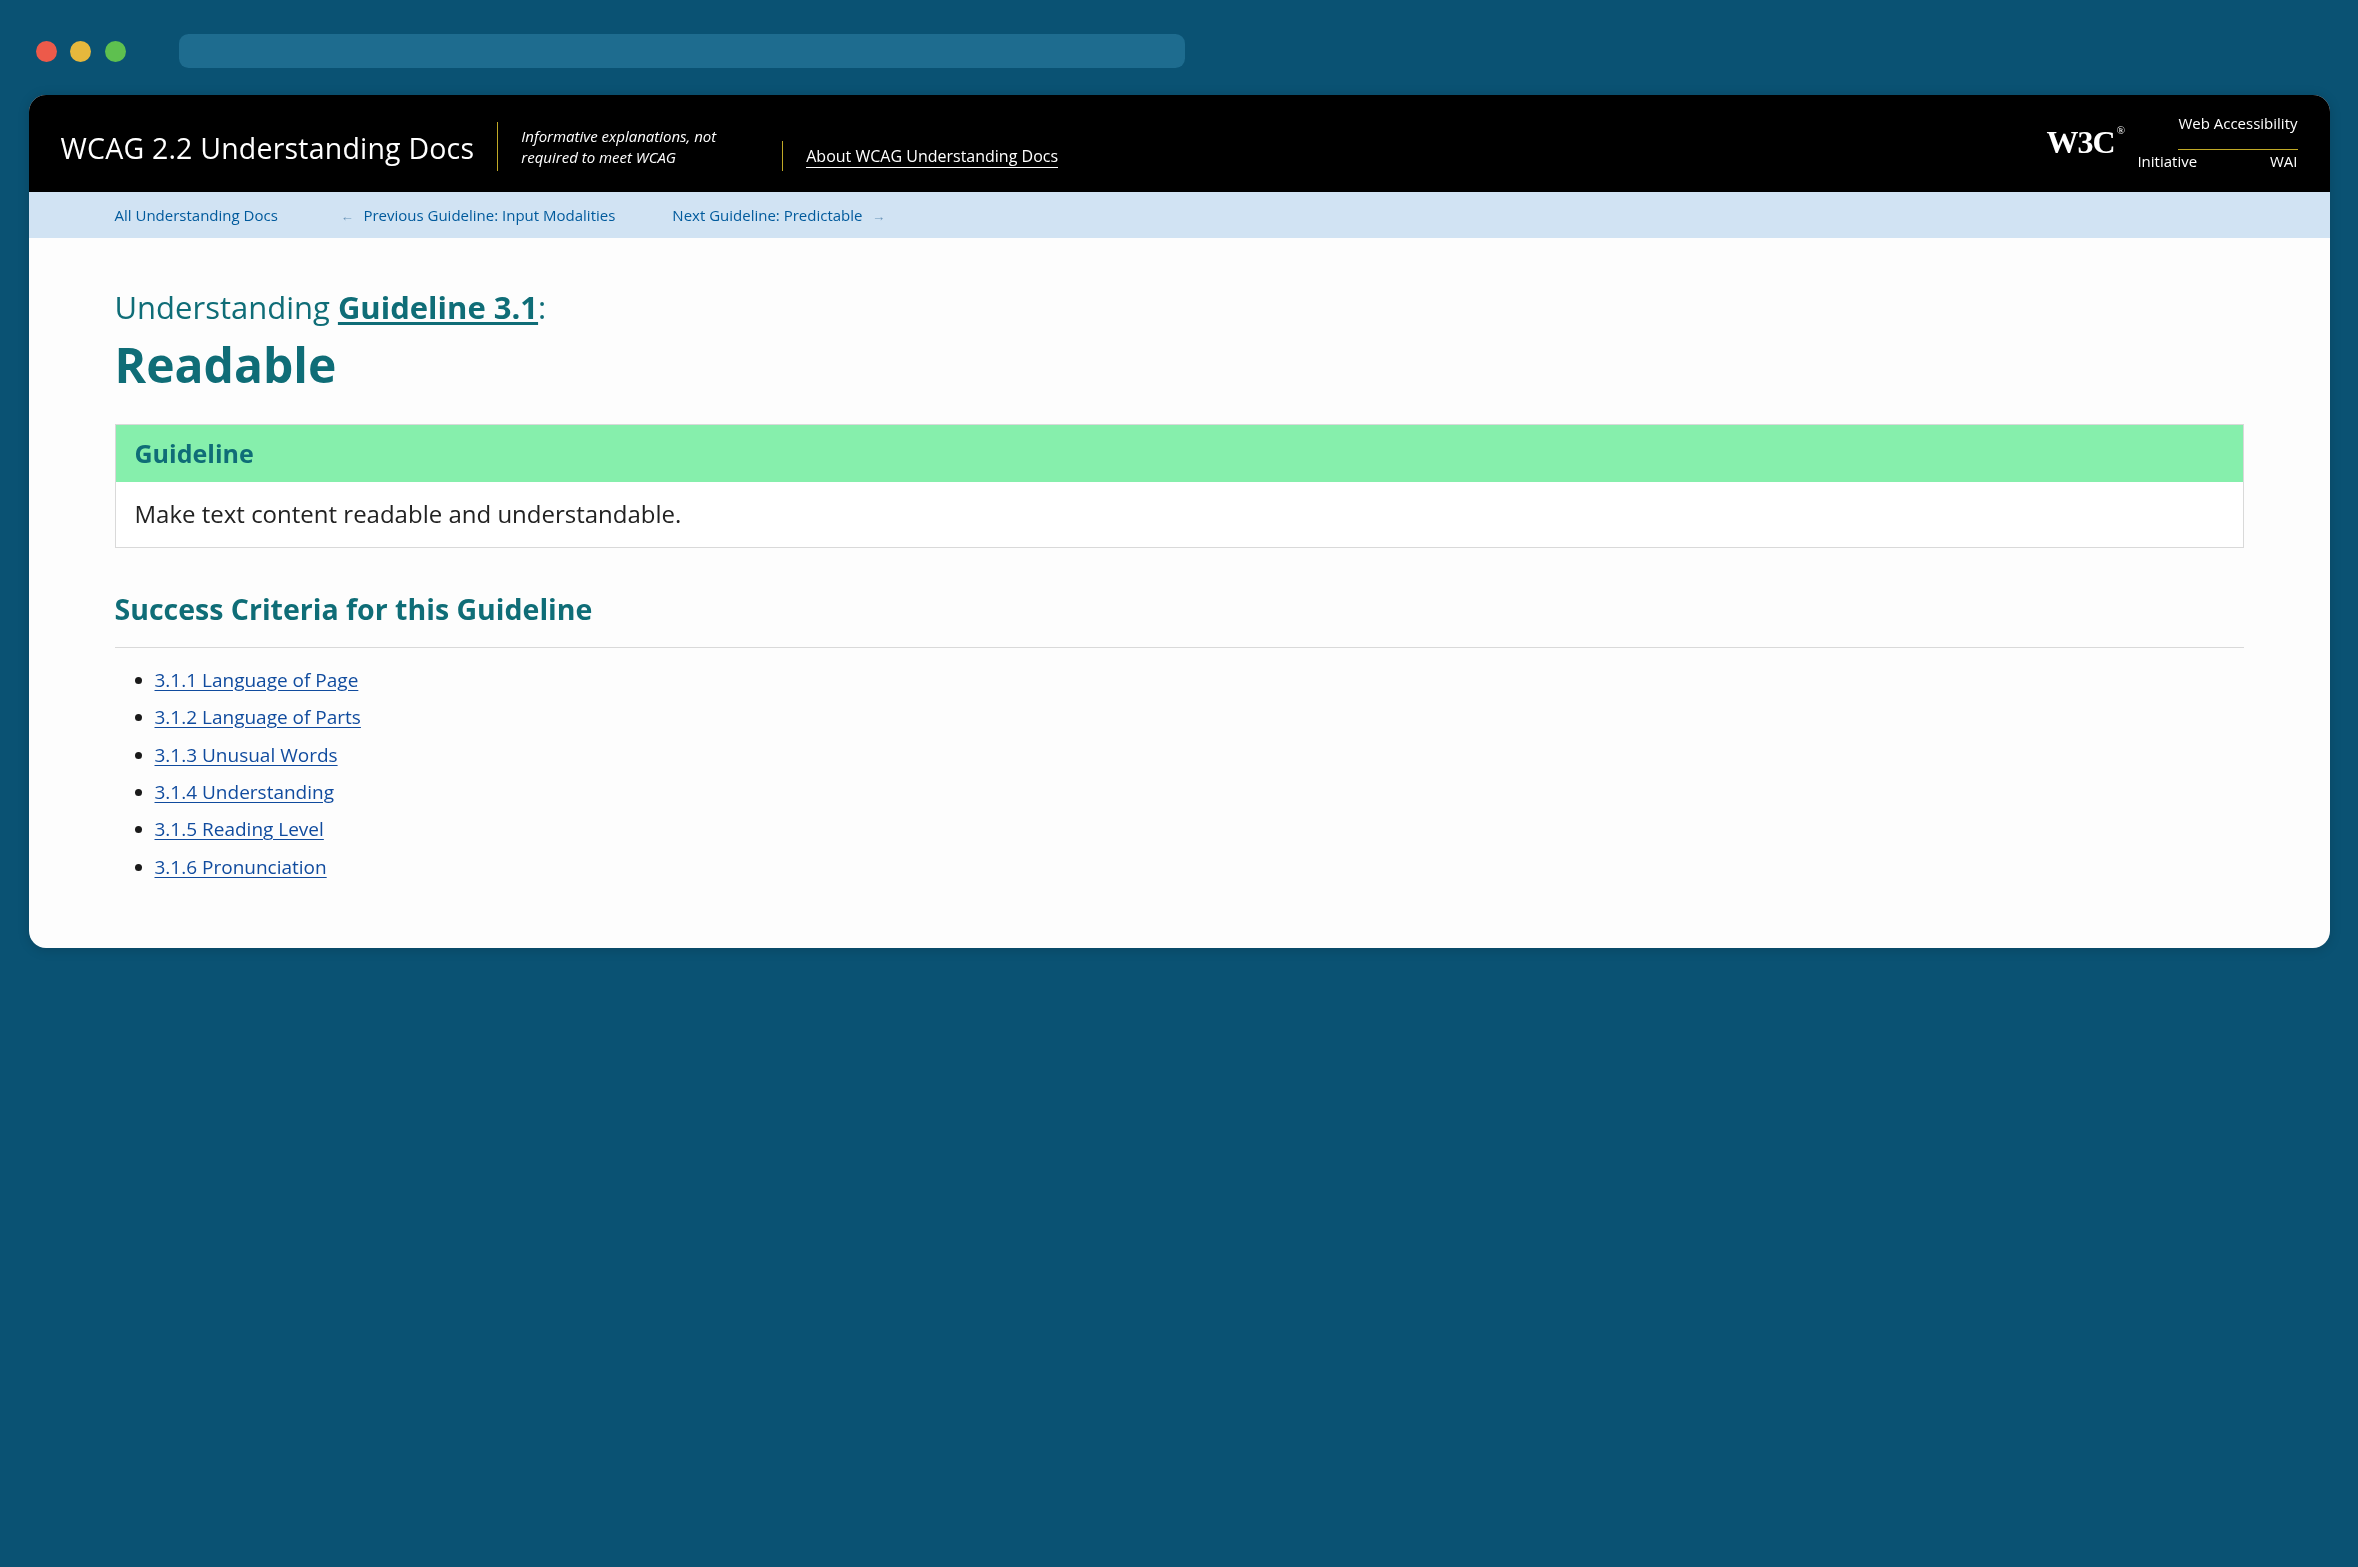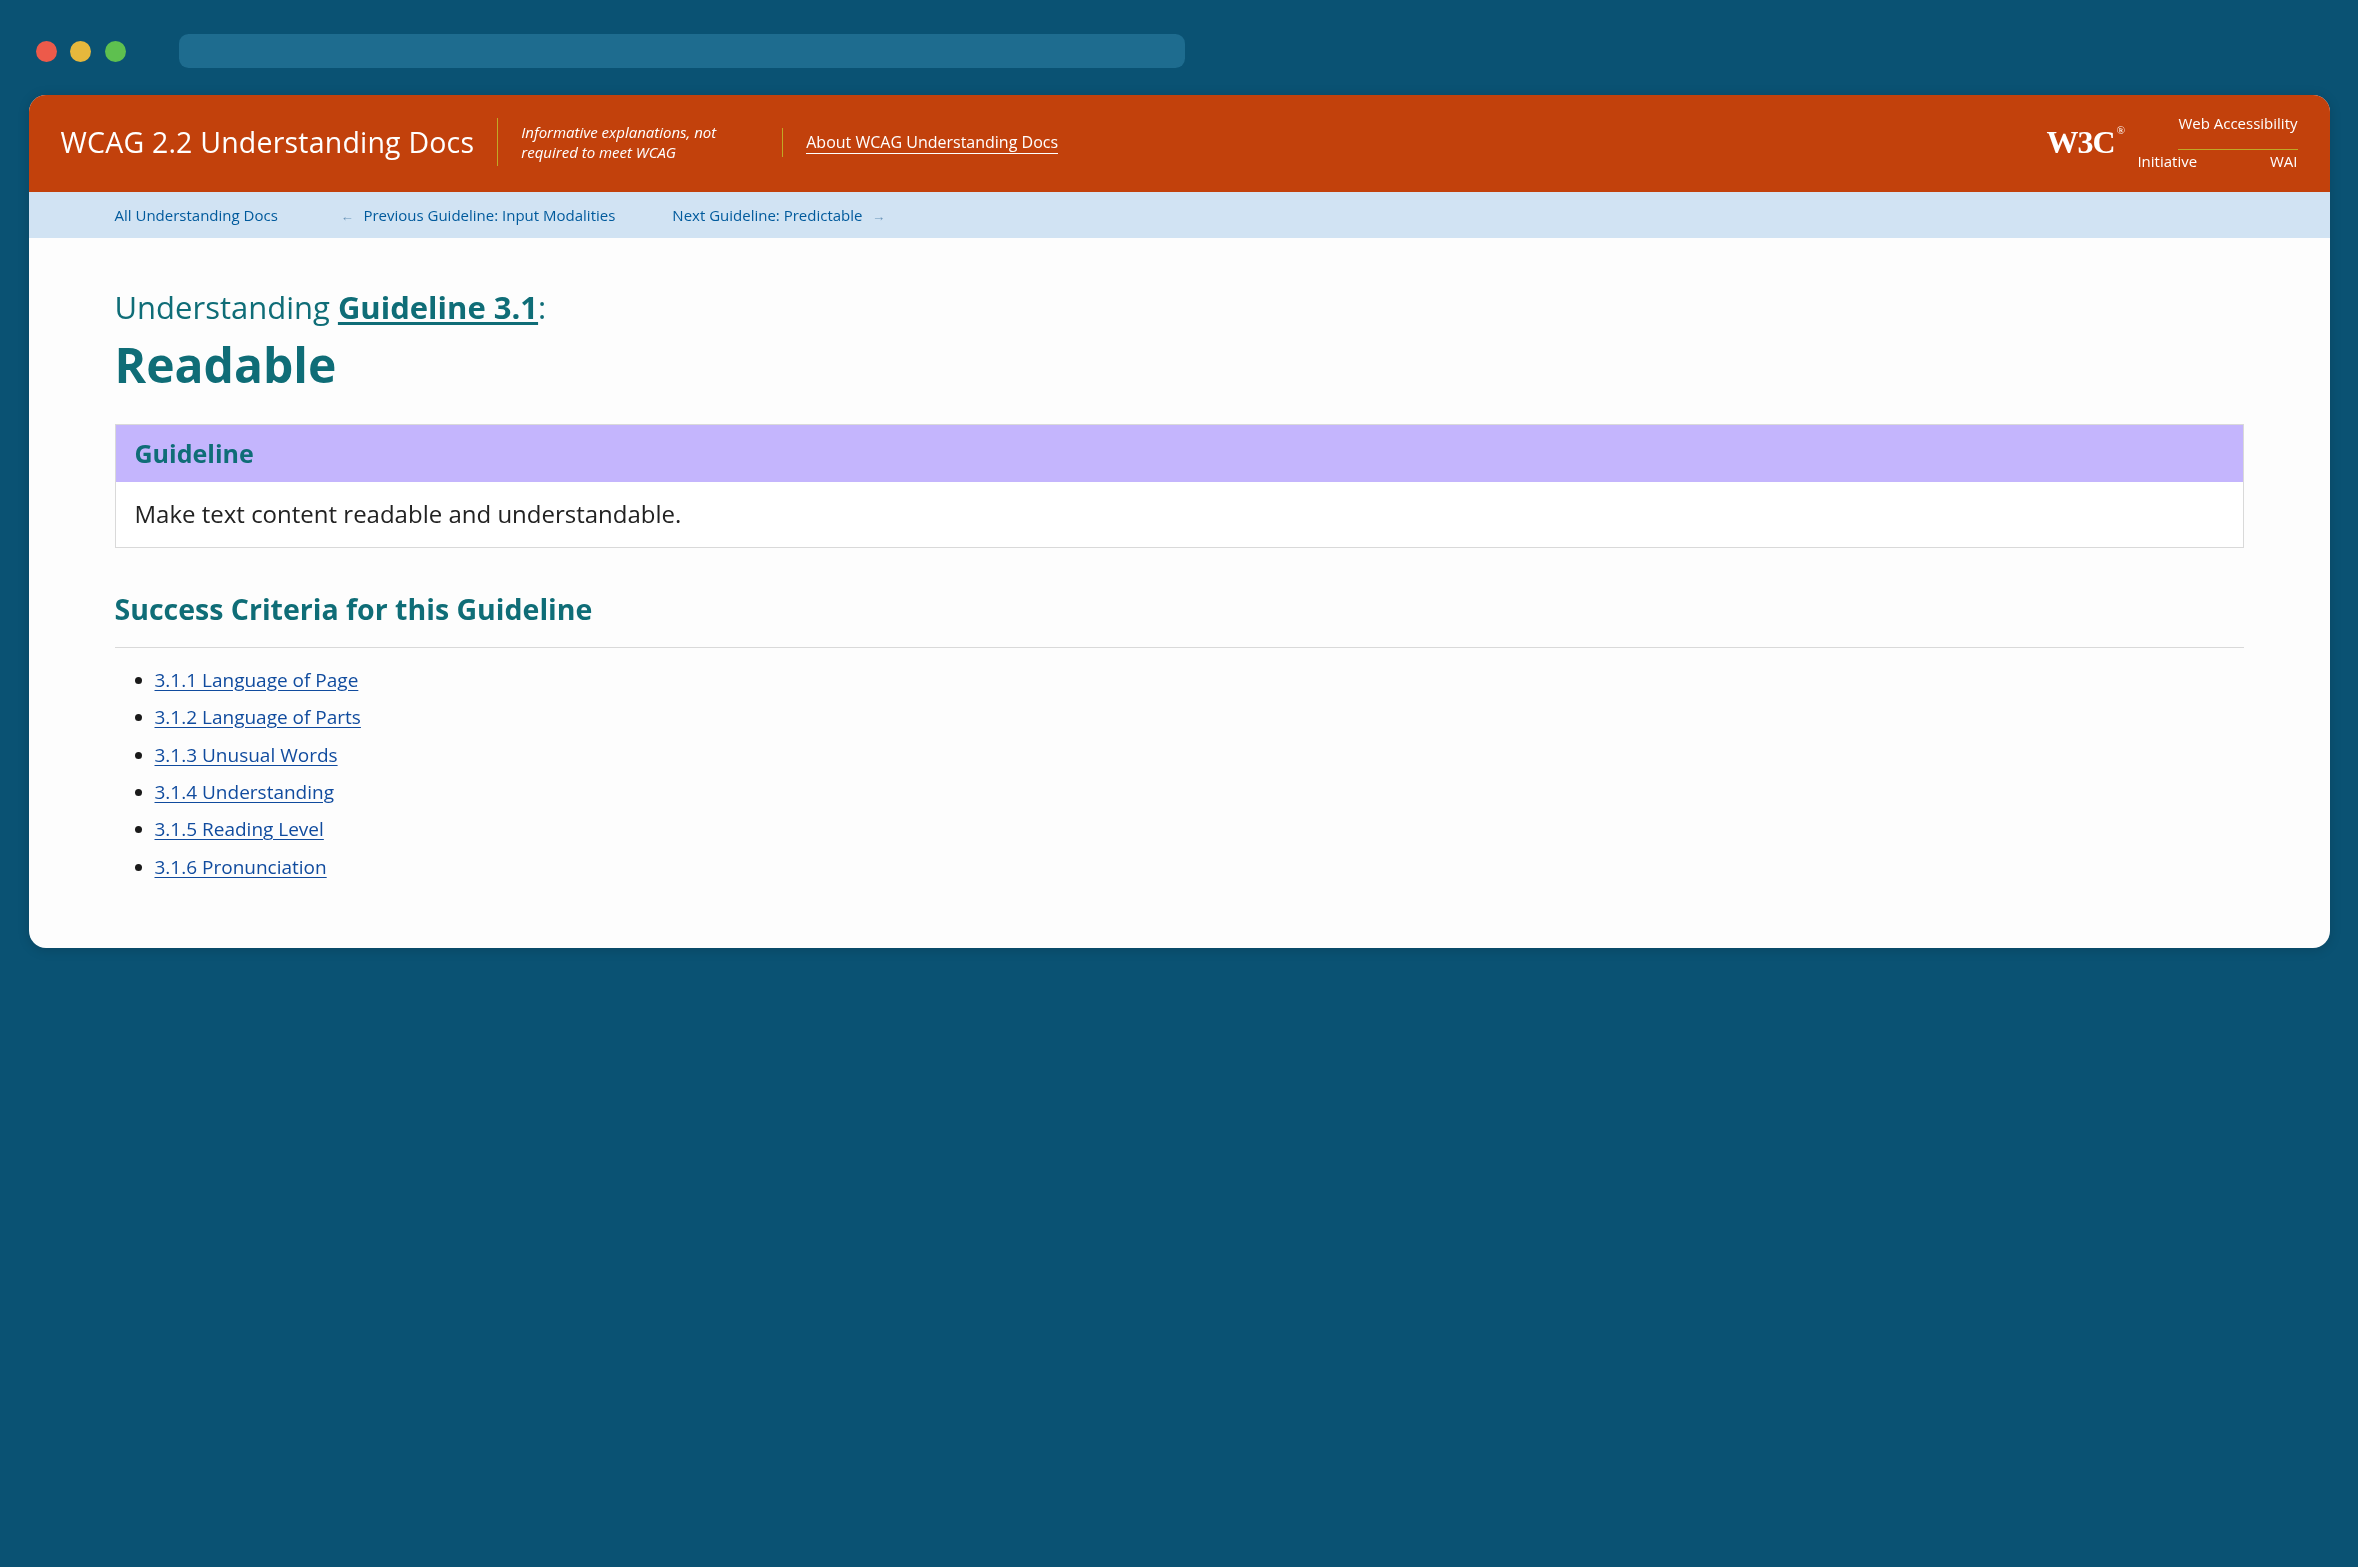--- a/index.html
+++ b/index.html
@@ -34,24 +34,24 @@
   .window {
     background: #fdfdfd;
     border-radius: 17px;
     overflow: hidden;
     width: 100%;
     box-shadow: 0 1.9px 11.4px rgba(0,0,0,.15);
   }
 
   
   .site-header {
-    background: #c2410c;
+    background: #000000;
     color: #fff;
     display: flex;
-    align-items: center;
+    align-items: flex-end;
     padding: 19px 32px 21px 32px;
     gap: 0;
   }
   .hdr-cell { padding: 3.8px 23px; }
   .hdr-cell + .hdr-cell { border-left: 1px solid #c0a926; }
   .hdr-title {
     font-size: 28.5px;
     font-weight: 400;
     letter-spacing: 0.2px;
     white-space: nowrap;
@@ -126,21 +126,21 @@
     color: #0f6d77;
     font-weight: 700;
     margin-bottom: 27px;
   }
 
   .guideline-box {
     border: 1px solid #d9d9d9;
     margin-bottom: 42px;
   }
   .guideline-box .gb-head {
-    background: #c4b5fd;
+    background: #86efac;
     color: #0f6d77;
     font-size: 25px;
     font-weight: 700;
     padding: 11.4px 19px;
   }
   .guideline-box .gb-body {
     padding: 15px 19px 17px 19px;
     font-size: 24px;
     color: #222;
     background: #fff;

